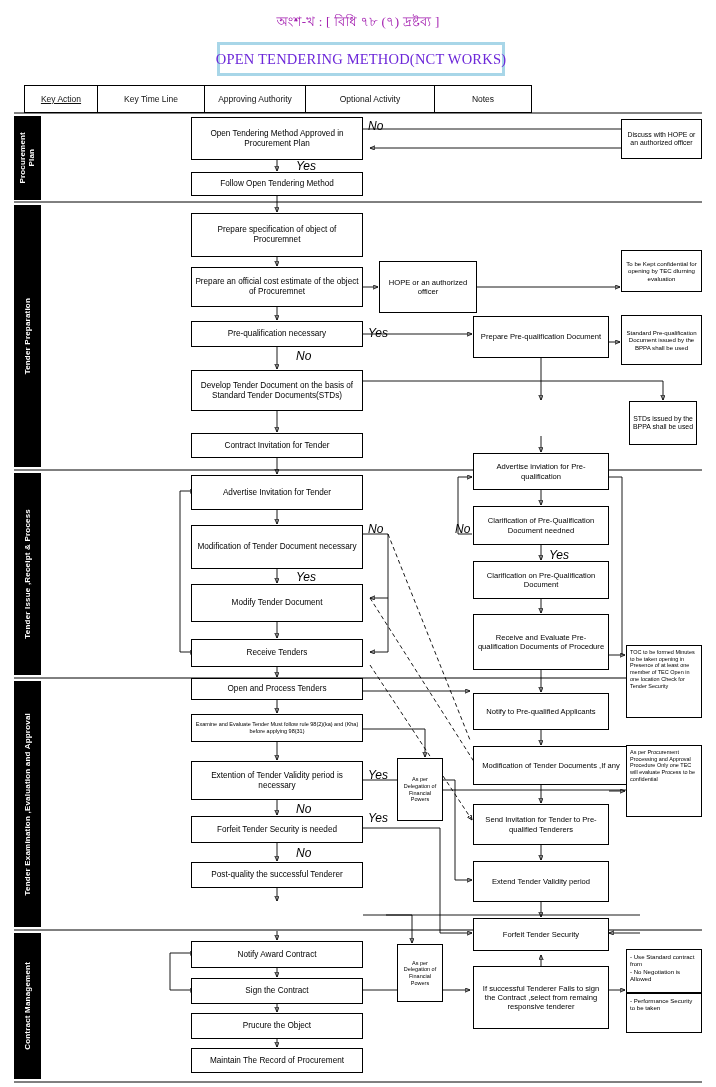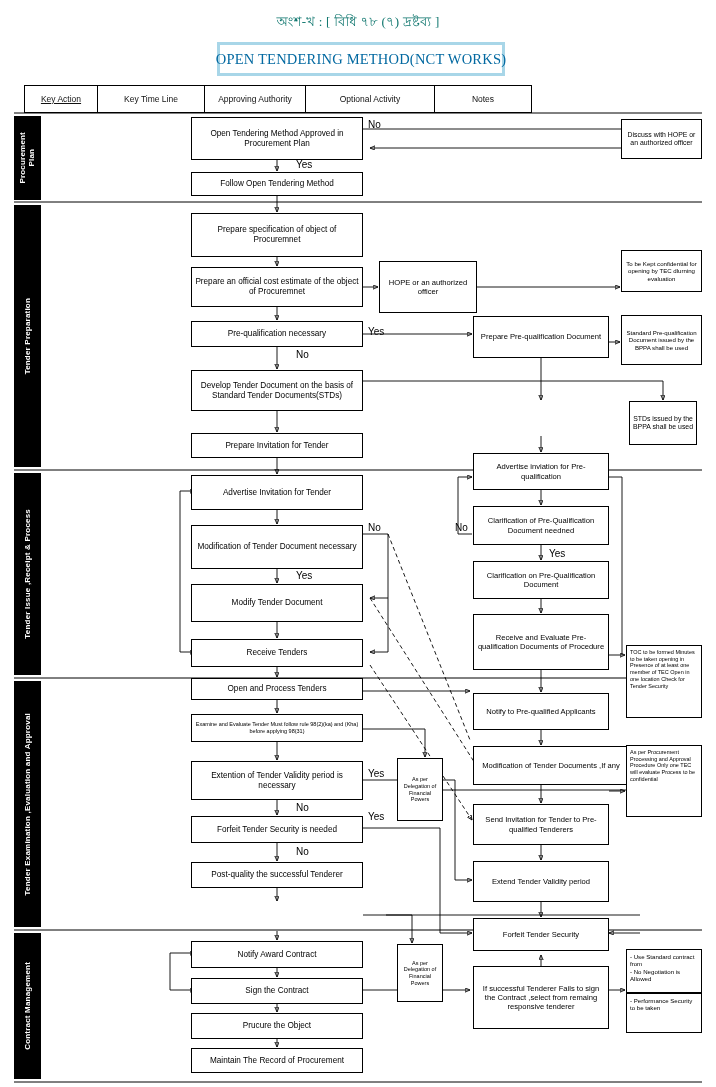--- a/index.html
+++ b/index.html
@@ -2,29 +2,29 @@
 <html><head>
 <meta charset="utf-8">
 <style>
   html,body{margin:0;padding:0;background:#ffffff;}
   body{font-family:"Liberation Sans",sans-serif;color:#000;}
   #page{position:relative;width:716px;height:1087px;overflow:hidden;background:#fff;}
 
   
   #bangla-line{
     position:absolute;left:0;top:12px;width:716px;text-align:center;
-    font-family:"Liberation Serif",serif;font-size:13px;color:#0f766e;letter-spacing:.3px;
+    font-family:"Liberation Serif",serif;font-size:13px;color:#a21caf;letter-spacing:.3px;
   }
   #title-box{
     position:absolute;left:217px;top:42px;width:282px;height:28px;
     border:3px solid #a8d6e8;background:#fff;
     display:flex;align-items:center;justify-content:center;
   }
   #title-box span{
-    font-family:"Liberation Serif",serif;font-size:14.5px;letter-spacing:.2px;color:#0369a1;white-space:nowrap;
+    font-family:"Liberation Serif",serif;font-size:14.5px;letter-spacing:.2px;color:#6d28d9;white-space:nowrap;
   }
 
   
   #hdr{position:absolute;left:14px;top:85px;width:688px;height:28px;display:flex;}
   #hdr .hcell{
     border:1px solid #000;margin-left:-1px;
     display:flex;align-items:center;justify-content:center;
     font-size:8.5px;color:#111;background:#fff;text-align:center;
   }
   #hdr .hcell:first-child{margin-left:10px;text-decoration:underline;}
@@ -47,21 +47,21 @@
   }
   .b10{font-size:8.2px;}
   .b9 {font-size:7.6px;}
   .b8 {font-size:6.9px;}
   .b7 {font-size:6.1px;}
   .b6 {font-size:5.5px;}
   .note{align-items:flex-start;justify-content:flex-start;text-align:left;padding:3px 3px;}
   .note.ctr{align-items:center;justify-content:center;text-align:center;}
 
   
-  .elab{position:absolute;font-size:10px;color:#000;background:transparent;white-space:nowrap;}
+  .elab{position:absolute;font-size:12px;color:#000;background:transparent;white-space:nowrap;font-style:italic;}
 
   
   #wires{position:absolute;left:0;top:0;width:716px;height:1087px;pointer-events:none;}
   #wires line,#wires path,#wires polyline{stroke:#000;stroke-width:.9;fill:none;}
   #wires .dash{stroke-dasharray:4 3;}
   #wires .hr{stroke-width:1;}
 </style>
 </head>
 <body>
 
@@ -208,21 +208,21 @@
   <div class="sect" style="left:14px;top:933px;width:27px;height:146px">
     <span class="vert" style="white-space: pre-line;">Contract Management</span>
   </div>
 
   <div class="box b10" style="left:191px;top:117px;width:172px;height:43px">Open Tendering Method Approved in Procurement Plan</div>
   <div class="box b10" style="left:191px;top:172px;width:172px;height:24px">Follow Open Tendering Method</div>
   <div class="box b10" style="left:191px;top:213px;width:172px;height:44px">Prepare specification of object of Procuremnet</div>
   <div class="box b10" style="left:191px;top:267px;width:172px;height:40px">Prepare an official cost estimate of the object of Procuremnet</div>
   <div class="box b10" style="left:191px;top:321px;width:172px;height:26px">Pre-qualification necessary</div>
   <div class="box b10" style="left:191px;top:370px;width:172px;height:41px">Develop Tender Document on the basis of Standard Tender Documents(STDs)</div>
-  <div class="box b10" style="left:191px;top:433px;width:172px;height:25px">Prepare Invitation for Tender</div>
+  <div class="box b10" style="left:191px;top:433px;width:172px;height:25px">Contract Invitation for Tender</div>
   <div class="box b10" style="left:191px;top:475px;width:172px;height:35px">Advertise Invitation for Tender</div>
   <div class="box b10" style="left:191px;top:525px;width:172px;height:44px">Modification of Tender Document necessary</div>
   <div class="box b10" style="left:191px;top:584px;width:172px;height:38px">Modify Tender Document</div>
   <div class="box b10" style="left:191px;top:639px;width:172px;height:28px">Receive Tenders</div>
   <div class="box b10" style="left:191px;top:678px;width:172px;height:22px">Open and Process Tenders</div>
   <div class="box b6" style="left:191px;top:714px;width:172px;height:28px">Examine and Evaluate Tender Must follow rule 98(2)(ka) and (Kha) before applying 98(31)</div>
   <div class="box b10" style="left:191px;top:761px;width:172px;height:39px">Extention of Tender Validity period is necessary</div>
   <div class="box b10" style="left:191px;top:816px;width:172px;height:27px">Forfeit Tender Security is needed</div>
   <div class="box b10" style="left:191px;top:862px;width:172px;height:26px">Post-quality the successful Tenderer</div>
   <div class="box b10" style="left:191px;top:941px;width:172px;height:27px">Notify Award Contract</div>

